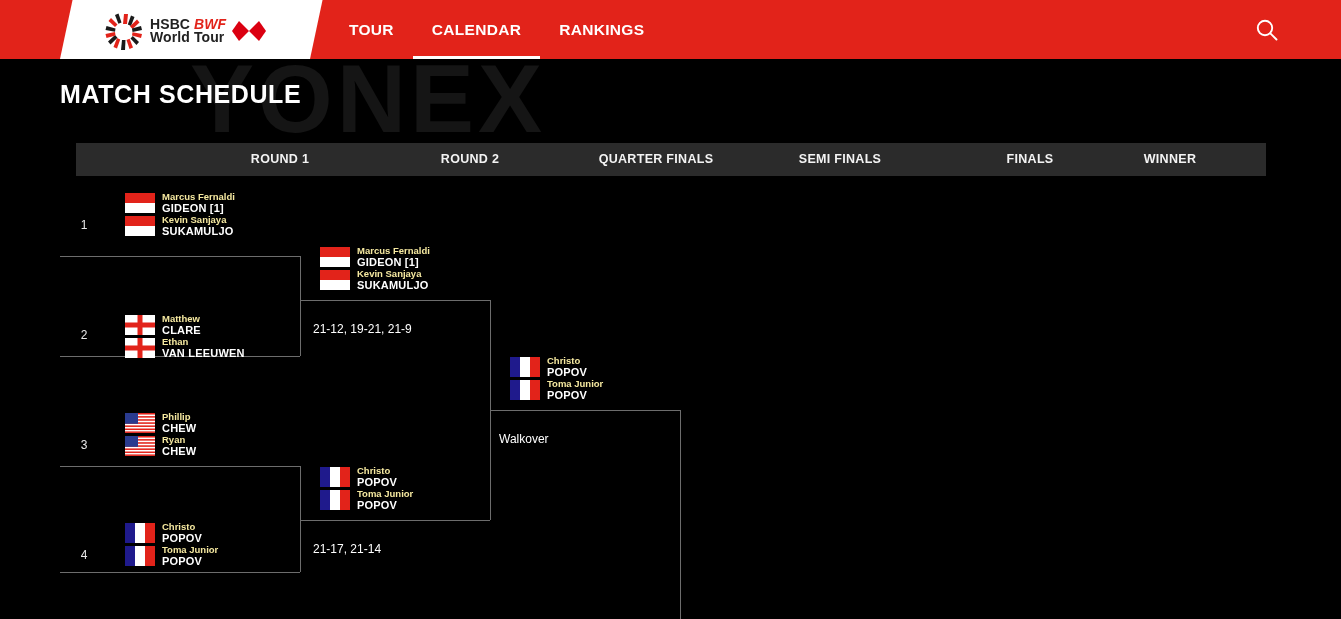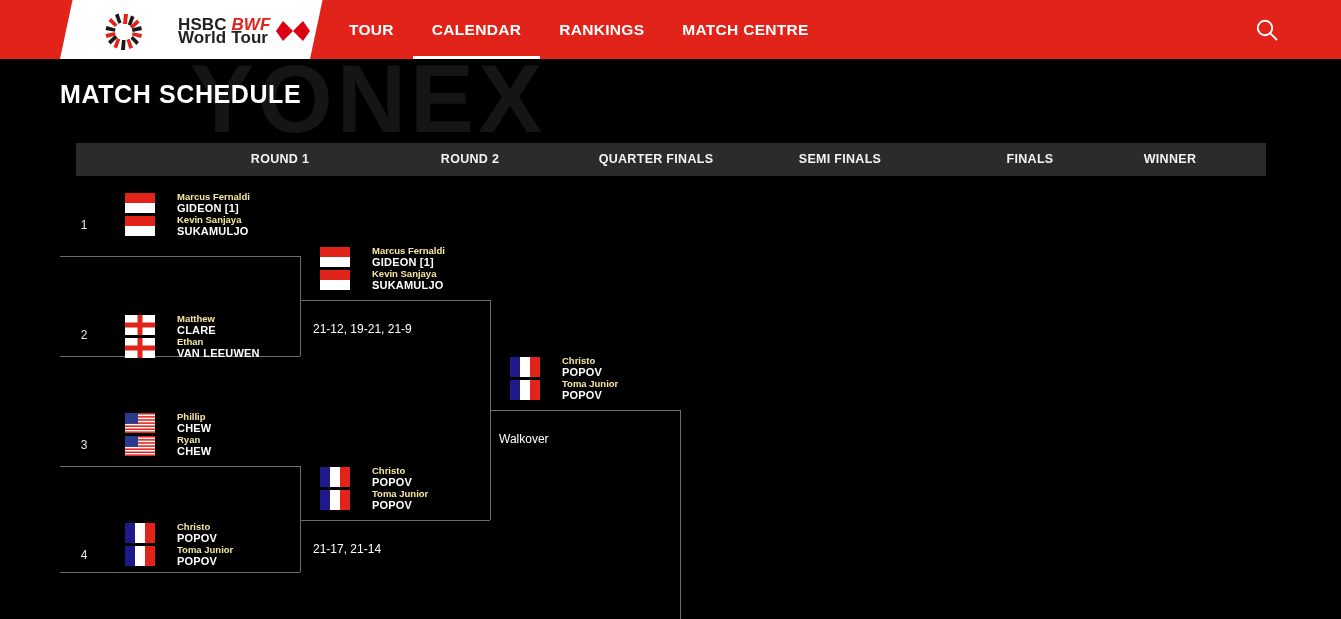--- a/index.html
+++ b/index.html
@@ -21,22 +21,22 @@
     background: #ffffff;
     transform: skewX(-12deg);
     transform-origin: bottom left;
   }
   .logo-wrap {
     position: absolute; left: 104px; top: 10px; width: 170px; height: 42px;
     display: flex; align-items: center; gap: 6px; z-index: 5;
   }
   .logo-burst { position: relative; width: 40px; height: 38px; flex: 0 0 auto; }
   .logo-text {
-    font-size: 17px; font-weight: bold; color: #222; line-height: 13px;
-    letter-spacing: .1px; white-space: nowrap; margin-left: 28px;
+    font-size: 14px; font-weight: bold; color: #222; line-height: 13px;
+    letter-spacing: .1px; white-space: nowrap;
   }
   .logo-bwf { color: #e2231a; font-style: italic; font-weight: bold; }
   .hsbc-hex { width: 34px; height: 20px; flex: 0 0 auto; }
 
   .nav {
     position: absolute; left: 330px; top: 0; height: 59px;
     display: flex; align-items: center; gap: 0;
   }
   .nav-item {
     position: relative; height: 59px; display: flex; align-items: center;
@@ -86,21 +86,21 @@
   }
 
   
   .bracket { position: absolute; left: 0; top: 176px; width: 1341px; height: 443px; z-index: 2; }
 
   .team-block { position: absolute; }
   .seed-no {
     position: absolute; color: #e8e8e8; font-size: 12px; font-weight: normal;
     text-align: center; width: 16px;
   }
-  .player-row { display: flex; align-items: center; gap: 22px; margin-bottom: 2px; }
+  .player-row { display: flex; align-items: center; gap: 7px; margin-bottom: 2px; }
   .flag { width: 30px; height: 20px; flex: 0 0 auto; border: 0; }
   .pname { line-height: 10.5px; }
   .pfirst { font-size: 9.5px; color: #f6e9a0; font-weight: bold; display: block; white-space: nowrap; }
   .plast  { font-size: 11px; color: #ffffff; font-weight: bold; display: block; white-space: nowrap; letter-spacing: .2px; }
 
   .score {
     position: absolute; color: #ffffff; font-size: 12px; white-space: nowrap;
   }
 
   .bline { position: absolute; background: #6d6d6d; }
@@ -147,21 +147,20 @@
           <polygon points="17,10 27,0 7,0" fill="#ffffff"></polygon>
           <polygon points="17,10 27,20 7,20" fill="#ffffff"></polygon>
         </svg>
       </span>
     </div>
 
     <nav class="nav">
       <div class="nav-item">TOUR</div>
       <div class="nav-item active">CALENDAR</div>
       <div class="nav-item">RANKINGS</div>
-      <div class="nav-item">MATCH CENTRE</div>
     </nav>
 
     <div class="search-btn">
       <svg viewBox="0 0 28 28" width="28" height="28">
         <circle cx="12" cy="12" r="7.2" fill="none" stroke="#ffffff" stroke-width="1.9"></circle>
         <line x1="17.3" y1="17.3" x2="23.5" y2="23.5" stroke="#ffffff" stroke-width="1.9" stroke-linecap="round"></line>
       </svg>
     </div>
   </div>
 

